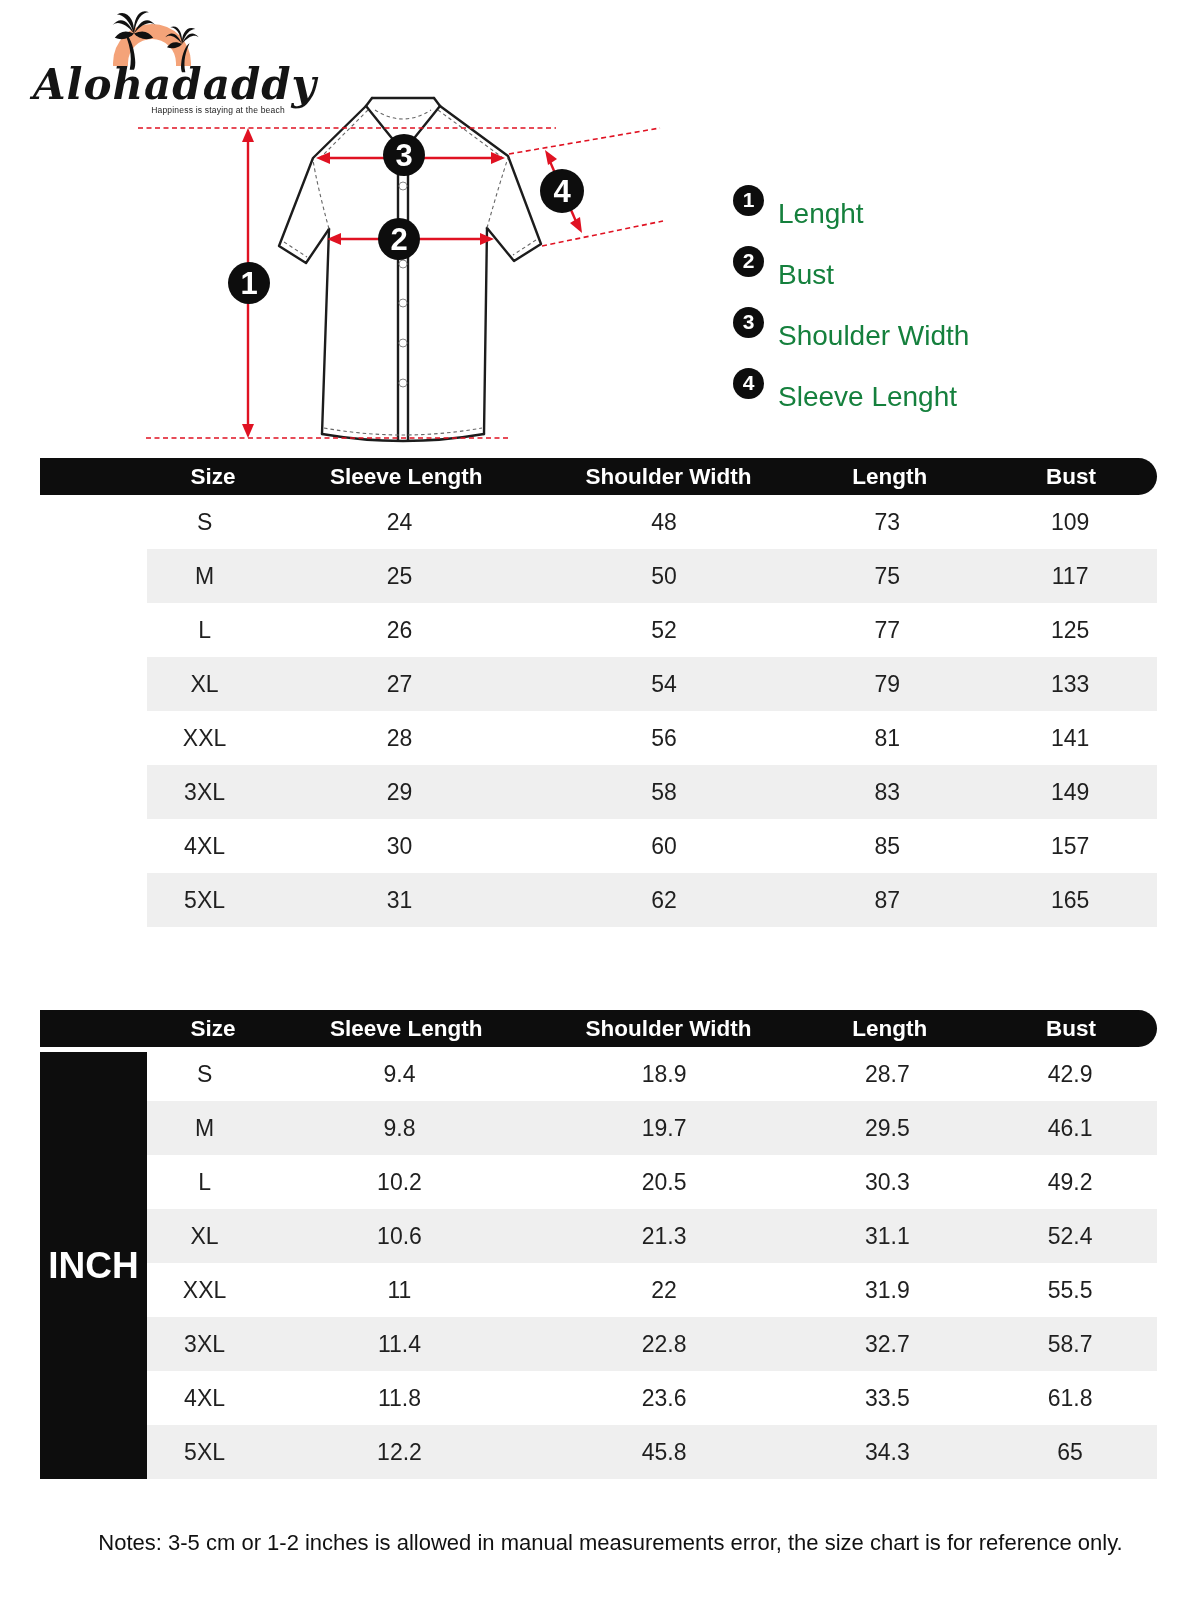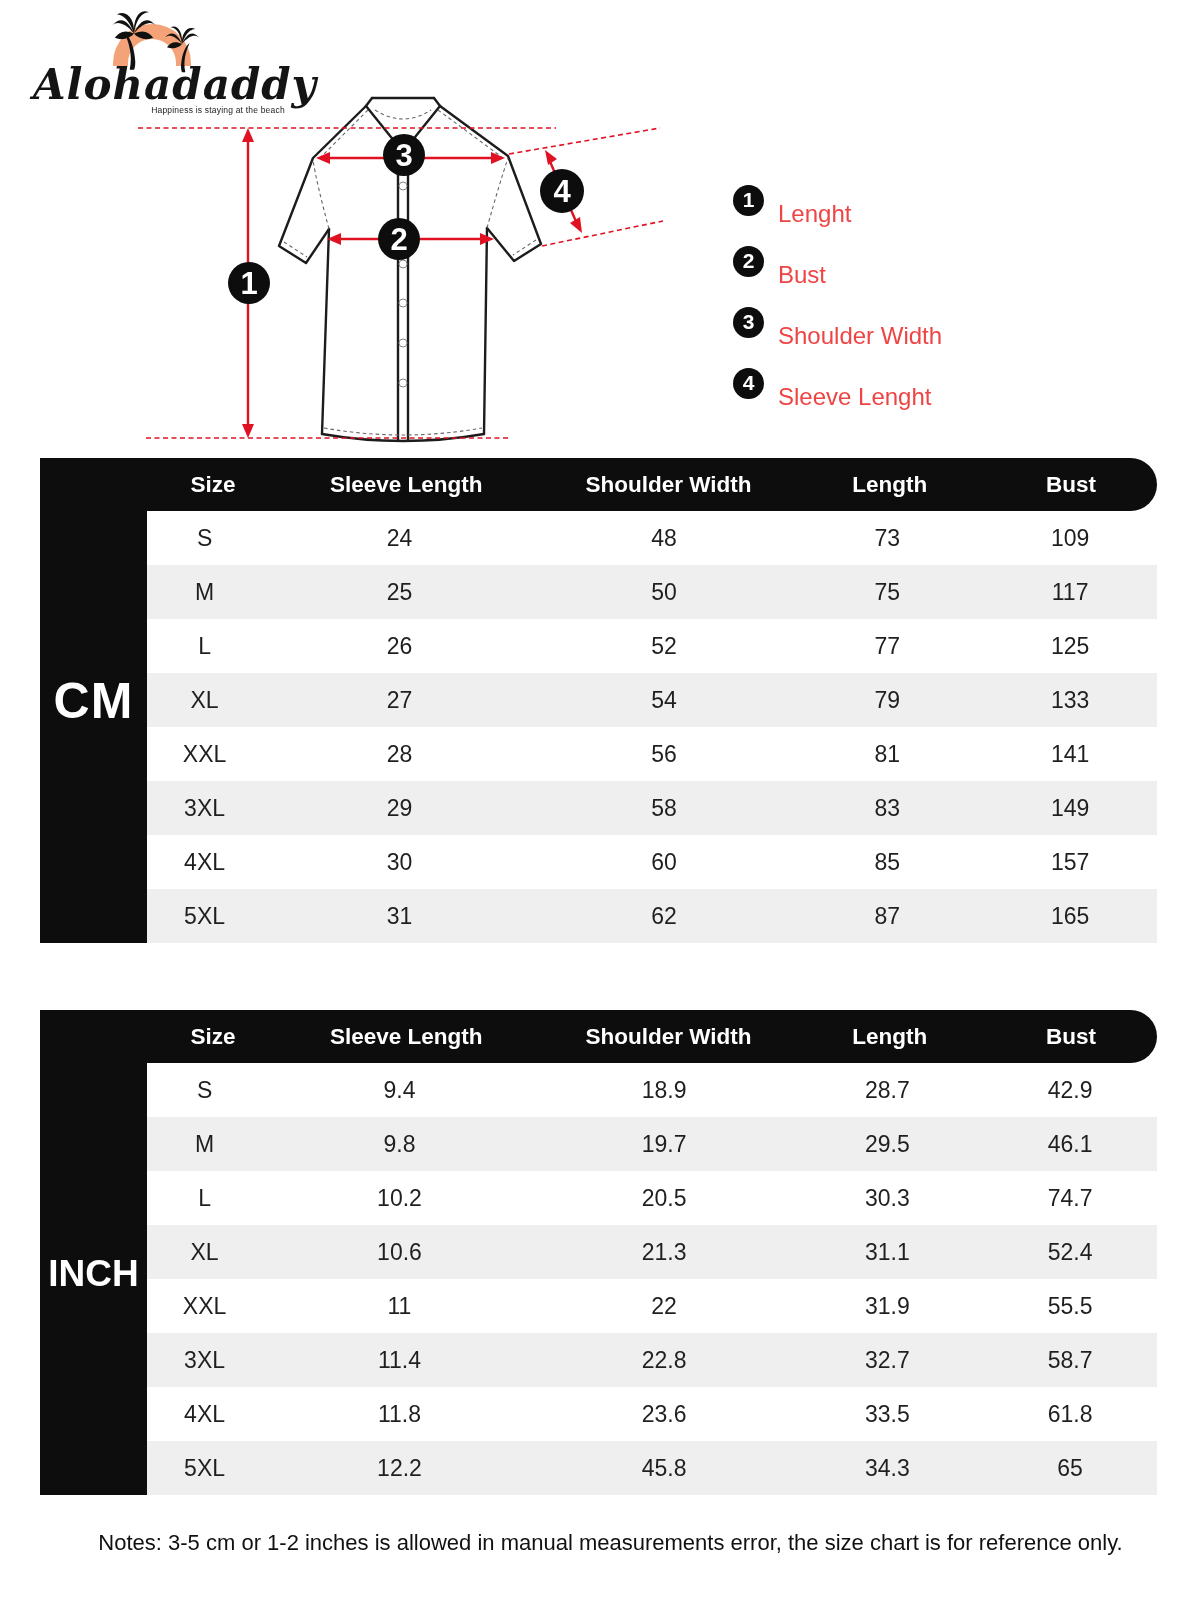--- a/index.html
+++ b/index.html
@@ -40,34 +40,34 @@
   .diagram { position:absolute; left:125px; top:90px; width:545px; height:365px; }
 
   
   .legend { position:absolute; left:733px; top:183px; display:flex; flex-direction:column; gap:27px; }
   .legend-item { display:flex; align-items:center; gap:14px; height:34px; }
   .legend-num {
     width:31px; height:31px; border-radius:50%; background:#0d0d0d; color:#fff;
     display:flex; align-items:center; justify-content:center;
     font-size:21px; font-weight:bold; flex:0 0 31px;
   }
-  .legend-label { font-size:24px; color:#ef4444;margin-top:28px; }
+  .legend-label { font-size:28px; color:#15803d;margin-top:28px; }
 
   
   .size-table { position:absolute; left:40px; width:1117px; --cols:11.4% 27.2% 25.2% 19% 17.2%; }
   #cm-table   { top:458px; }
   #inch-table { top:1010px; }
   .unit {
     position:absolute; left:0; top:0; bottom:0; width:107px; background:#0d0d0d;
     display:flex; align-items:center; justify-content:center;
     color:#fff; font-weight:bold; font-size:50px; letter-spacing:1px; z-index:1;
   }
   #inch-table .unit { font-size:37px; letter-spacing:0;margin-top:42px; }
   .thead {
-    position:relative; height:53px; background:#0d0d0d; border-radius:0 27px 27px 0;
+    position:relative; height:37px; background:#0d0d0d; border-radius:0 27px 27px 0;
     padding-left:116px; display:grid; grid-template-columns:var(--cols);
     align-items:center; text-align:center;
   }
   .th { color:#fff; font-weight:bold; font-size:22.5px; }
   .tbody { margin-left:107px; }
   .tr {
     display:grid; grid-template-columns:var(--cols); height:54px;
     align-items:center; text-align:center; background:#ffffff;
   }
   .tr:nth-child(even) { background:#efefef; }
@@ -194,21 +194,20 @@
       <span class="legend-num">3</span>
       <span class="legend-label">Shoulder Width</span>
     </div>
     <div class="legend-item">
       <span class="legend-num">4</span>
       <span class="legend-label">Sleeve Lenght</span>
     </div>
   </div>
 
   <section class="size-table" id="cm-table">
-    <div class="unit">CM</div>
     <div class="thead">
       <div class="th">Size</div>
       <div class="th">Sleeve Length</div>
       <div class="th">Shoulder Width</div>
       <div class="th">Length</div>
       <div class="th">Bust</div>
     </div>
     <div class="tbody">
       <div class="tr">
           <div class="td">S</div>
@@ -291,21 +290,21 @@
           <div class="td">9.8</div>
           <div class="td">19.7</div>
           <div class="td">29.5</div>
           <div class="td">46.1</div>
         </div>
       <div class="tr">
           <div class="td">L</div>
           <div class="td">10.2</div>
           <div class="td">20.5</div>
           <div class="td">30.3</div>
-          <div class="td">74.7</div>
+          <div class="td">49.2</div>
         </div>
       <div class="tr">
           <div class="td">XL</div>
           <div class="td">10.6</div>
           <div class="td">21.3</div>
           <div class="td">31.1</div>
           <div class="td">52.4</div>
         </div>
       <div class="tr">
           <div class="td">XXL</div>

